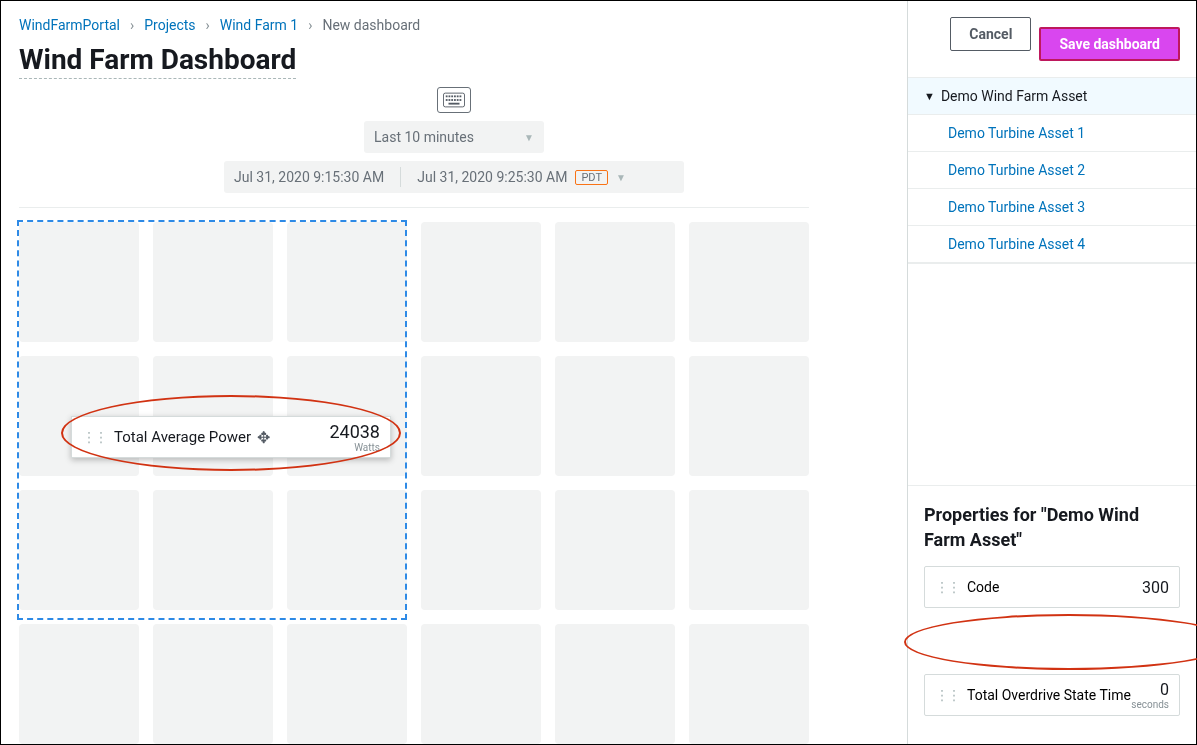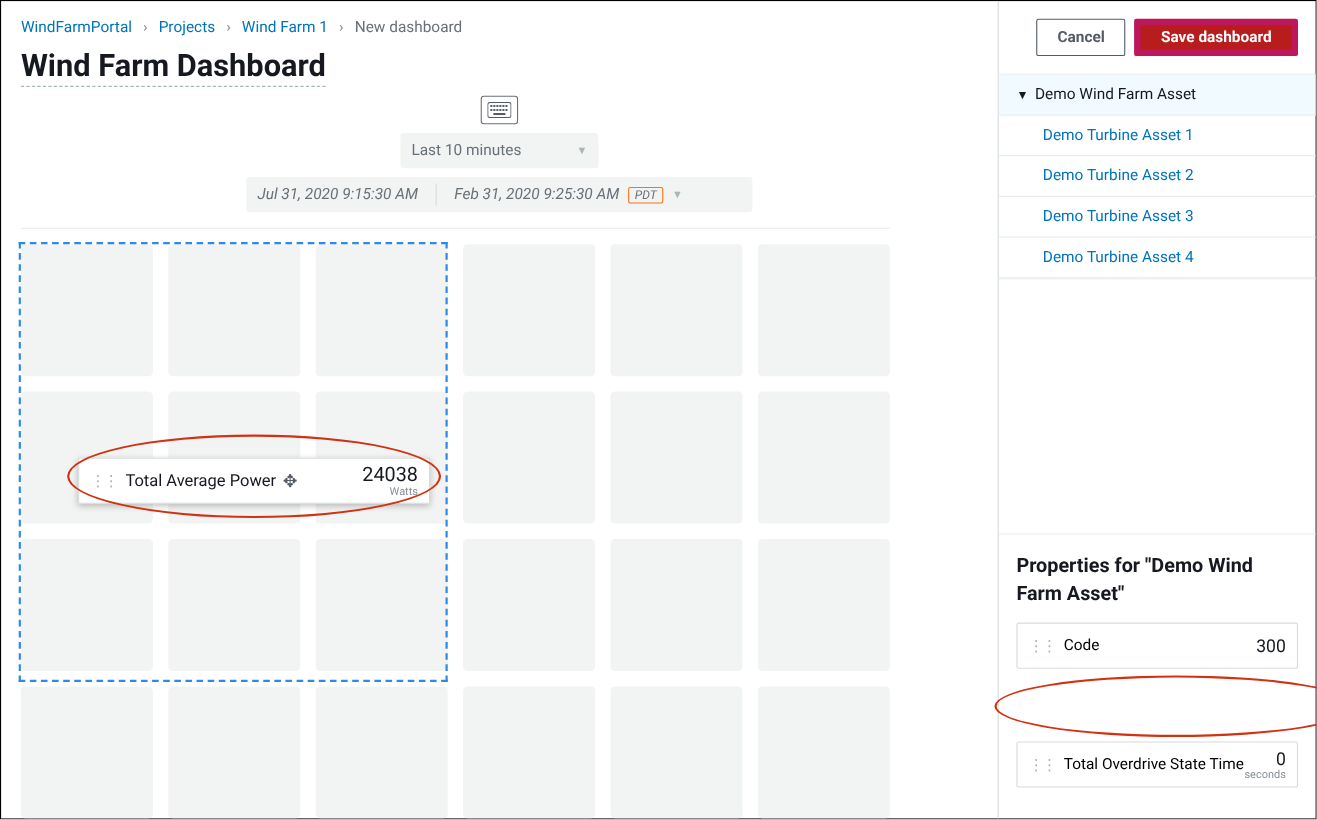--- a/index.html
+++ b/index.html
@@ -45,21 +45,21 @@
   .drag-widget .val .unit { font-size: 10px; color: #879196; display: block; text-align: right; }
 
   
   .ring { position: absolute; border: 2px solid #d13212; border-radius: 50%; pointer-events: none; z-index: 6; }
   .ring1 { top: 173px; left: 42px; width: 340px; height: 76px; } 
 
   
   .side-top { padding: 16px; display: flex; gap: 8px; justify-content: flex-end; border-bottom: 1px solid #eaeded; }
   .btn { height: 34px; padding: 0 18px; border-radius: 2px; font-size: 14px; cursor: pointer; }
   .btn-cancel { background: #fff; border: 1px solid #545b64; color: #545b64; font-weight: 700; }
-  .btn-save { background: #b91c1c; border: 6px solid #be185d; color: #fff; font-weight: 700; }
+  .btn-save { background: #d946ef; border: 2px solid #be185d; color: #fff; font-weight: 700; margin-top: 10px; }
 
   .asset-list { border-bottom: 1px solid #eaeded; }
   .asset-row { padding: 10px 16px 10px 16px; font-size: 14px; color: #0073bb; border-bottom: 1px solid #eaeded; cursor: pointer; }
   .asset-row.parent { background: #f1faff; color: #16191f; display: flex; align-items: center; gap: 6px; }
   .asset-row.parent .caret { color: #16191f; font-size: 11px; }
   .asset-row.child { padding-left: 40px; }
 
   .props { border-top: 1px solid #eaeded; padding: 16px; position: relative; }
   .props h3 { font-size: 18px; font-weight: 700; color: #16191f; margin-bottom: 14px; line-height: 1.4; }
   .prop-card { border: 1px solid #d5dbdb; border-radius: 2px; height: 42px; display: flex; align-items: center; padding: 0 10px; margin-bottom: 12px; background: #fff; }
@@ -110,24 +110,24 @@
             <rect x="12" y="7" width="2" height="2" fill="#545b64"></rect>
             <rect x="15" y="7" width="2" height="2" fill="#545b64"></rect>
             <rect x="18" y="7" width="2" height="2" fill="#545b64"></rect>
             <rect x="6" y="11" width="12" height="2" fill="#545b64"></rect>
           </svg>
       </div>
       <div class="pill big">
         <span>Last 10 minutes</span>
         <span class="tri">▼</span>
       </div>
-      <div class="pill" style="min-width:460px;font-style:italic;">
+      <div class="pill" style="min-width:460px;">
         <span>Jul 31, 2020 9:15:30 AM</span>
         <span class="sep2"></span>
-        <span>Feb 31, 2020 9:25:30 AM</span>
+        <span>Jul 31, 2020 9:25:30 AM</span>
         <span class="tag">PDT</span>
         <span class="tri">▼</span>
       </div>
     </div>
 
     <div class="hr"></div>
 
     <div class="grid-wrap">
       <div class="grid">
         <div class="cell"></div>

